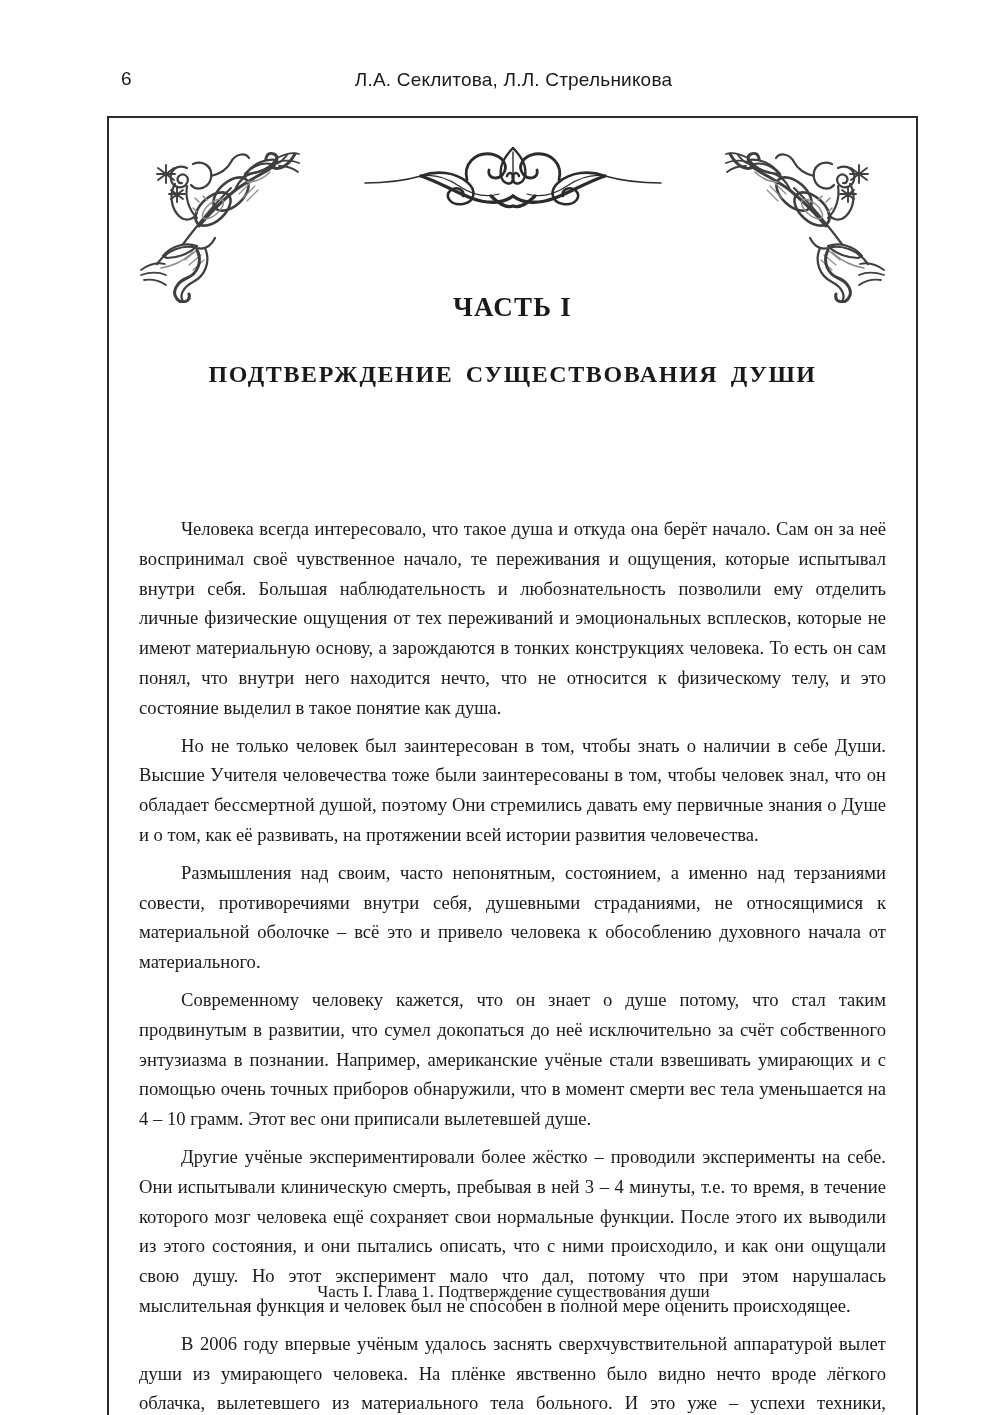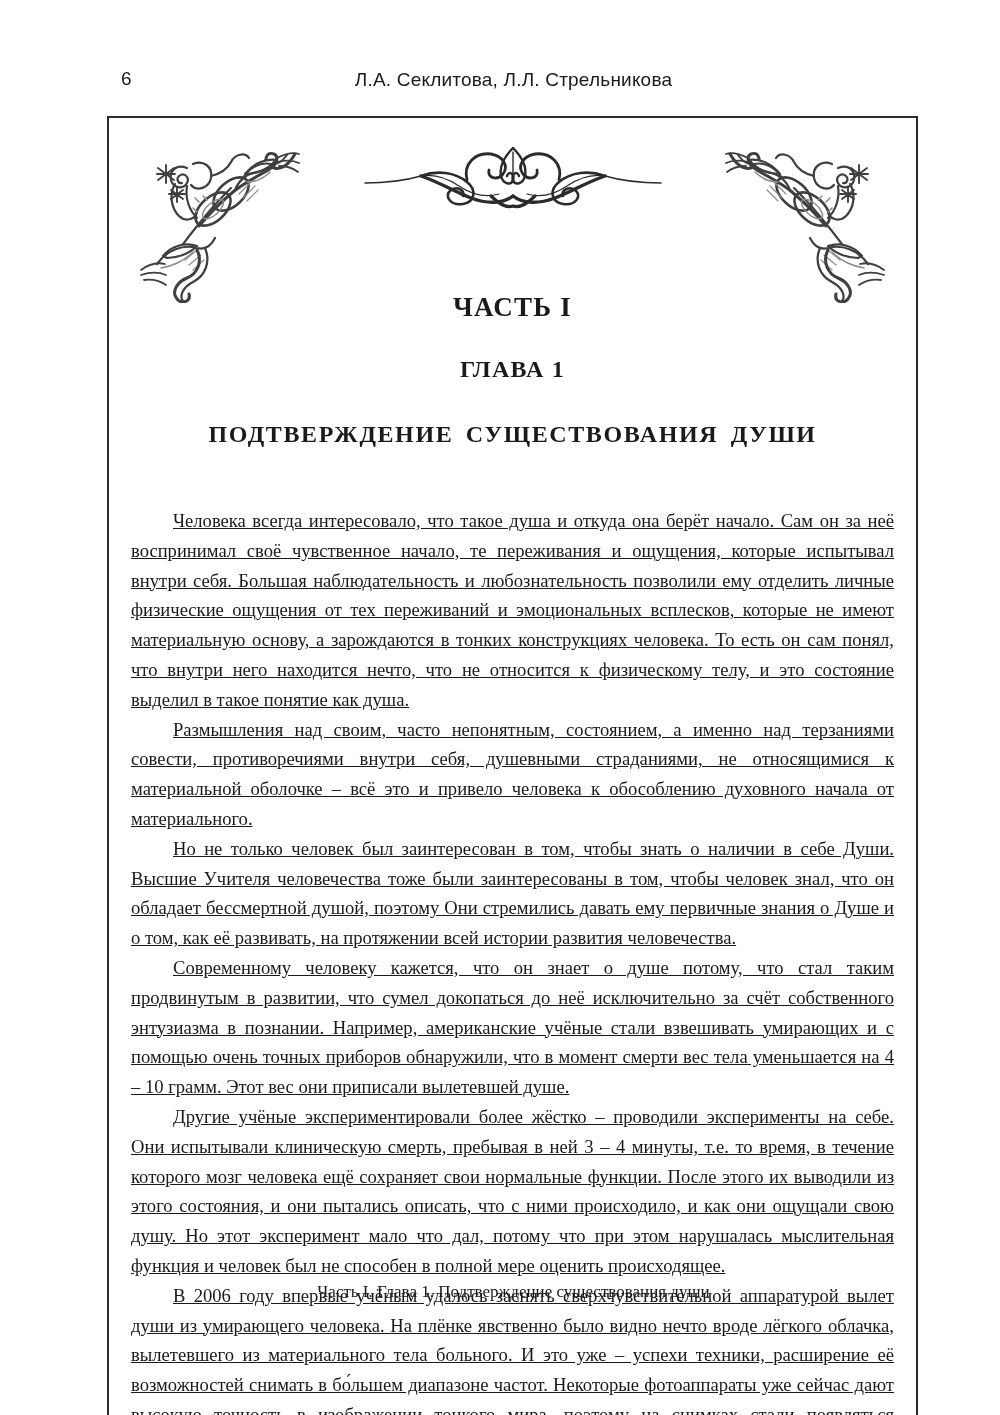--- a/index.html
+++ b/index.html
@@ -135,23 +135,22 @@
     right: 22px;
     top: 388px;
     font-size: 18.6px;
     line-height: 29.8px;
     text-align: justify;
     text-justify: inter-word;
     -webkit-hyphens: none;
     hyphens: none;
   }
   .body-copy p {
-    margin: 0;
+    margin: 8px;
     text-indent: 42px;
-    text-decoration: underline;
   }
   .body-copy p.last-clip {
     text-align: justify;
   }
 
   
   .running-footer {
     position: absolute;
     top: 1282px;
     left: 107px;
@@ -285,28 +284,27 @@
             <path d="M58 122 L70 112 M62 127 L74 117 M66 132 L77 122" stroke-width="1.2" stroke="#8d8d8d"></path>
             <path d="M70 112 C76 124 70 136 60 140 C50 144 44 154 50 161 C55 167 64 163 62 156" stroke-width="3"></path>
             <path d="M78 110 C84 124 78 138 66 144 C56 149 52 158 56 163" stroke-width="2.2"></path>
           </g>
         </svg>
       </div>
     </div>
 
     <div class="headings">
       <h1 class="part-title">ЧАСТЬ I</h1>
-      <h2 class="chapter-title">ГЛАВА 1</h2>
       <h3 class="chapter-subject">ПОДТВЕРЖДЕНИЕ СУЩЕСТВОВАНИЯ ДУШИ</h3>
     </div>
 
     <div class="body-copy">
       <p>Человека всегда интересовало, что такое душа и откуда она берёт начало. Сам он за неё воспринимал своё чувственное начало, те переживания и ощущения, которые испытывал внутри себя. Большая наблюдательность и любознательность позволили ему отделить личные физические ощущения от тех переживаний и эмоциональных всплесков, которые не имеют материальную основу, а зарождаются в тонких конструкциях человека. То есть он сам понял, что внутри него находится нечто, что не относится к физическому телу, и это состояние выделил в такое понятие как душа.</p>
+      <p>Но не только человек был заинтересован в том, чтобы знать о наличии в себе Души. Высшие Учителя человечества тоже были заинтересованы в том, чтобы человек знал, что он обладает бессмертной душой, поэтому Они стремились давать ему первичные знания о Душе и о том, как её развивать, на протяжении всей истории развития человечества.</p>
       <p>Размышления над своим, часто непонятным, состоянием, а именно над терзаниями совести, противоречиями внутри себя, душевными страданиями, не относящимися к материальной оболочке – всё это и привело человека к обособлению духовного начала от материального.</p>
-      <p>Но не только человек был заинтересован в том, чтобы знать о наличии в себе Души. Высшие Учителя человечества тоже были заинтересованы в том, чтобы человек знал, что он обладает бессмертной душой, поэтому Они стремились давать ему первичные знания о Душе и о том, как её развивать, на протяжении всей истории развития человечества.</p>
       <p>Современному человеку кажется, что он знает о душе потому, что стал таким продвинутым в развитии, что сумел докопаться до неё исключительно за счёт собственного энтузиазма в познании. Например, американские учёные стали взвешивать умирающих и с помощью очень точных приборов обнаружили, что в момент смерти вес тела уменьшается на 4 – 10 грамм. Этот вес они приписали вылетевшей душе.</p>
       <p>Другие учёные экспериментировали более жёстко – проводили эксперименты на себе. Они испытывали клиническую смерть, пребывая в ней 3 – 4 минуты, т.е. то время, в течение которого мозг человека ещё сохраняет свои нормальные функции. После этого их выводили из этого состояния, и они пытались описать, что с ними происходило, и как они ощущали свою душу. Но этот эксперимент мало что дал, потому что при этом нарушалась мыслительная функция и человек был не способен в полной мере оценить происходящее.</p>
       <p class="last-clip">В 2006 году впервые учёным удалось заснять сверхчувствительной аппаратурой вылет души из умирающего человека. На плёнке явственно было видно нечто вроде лёгкого облачка, вылетевшего из материального тела больного. И это уже – успехи техники, расширение её возможностей снимать в бо́льшем диапазоне частот. Некоторые фотоаппараты уже сейчас дают высокую точность в изображении тонкого мира, поэтому на снимках стали появляться привидения, призра-</p>
     </div>
   </div>
 
   <div class="running-footer">Часть I. Глава 1. Подтверждение существования души</div>
 
 </div>
 

